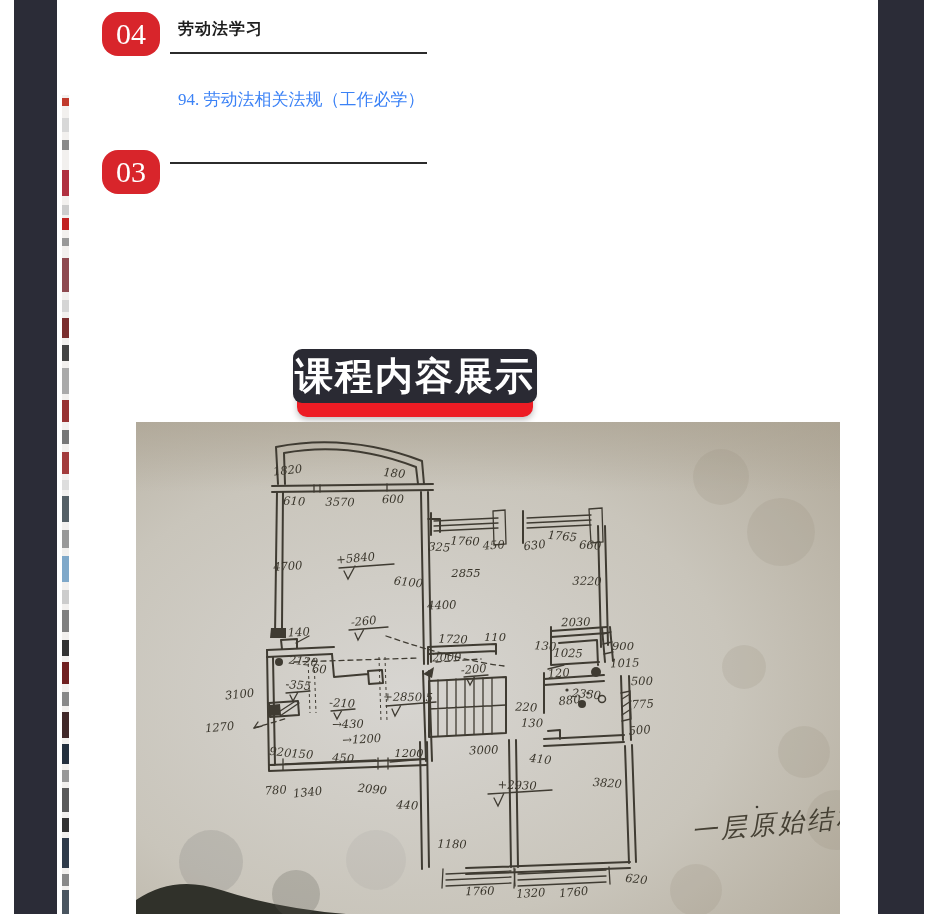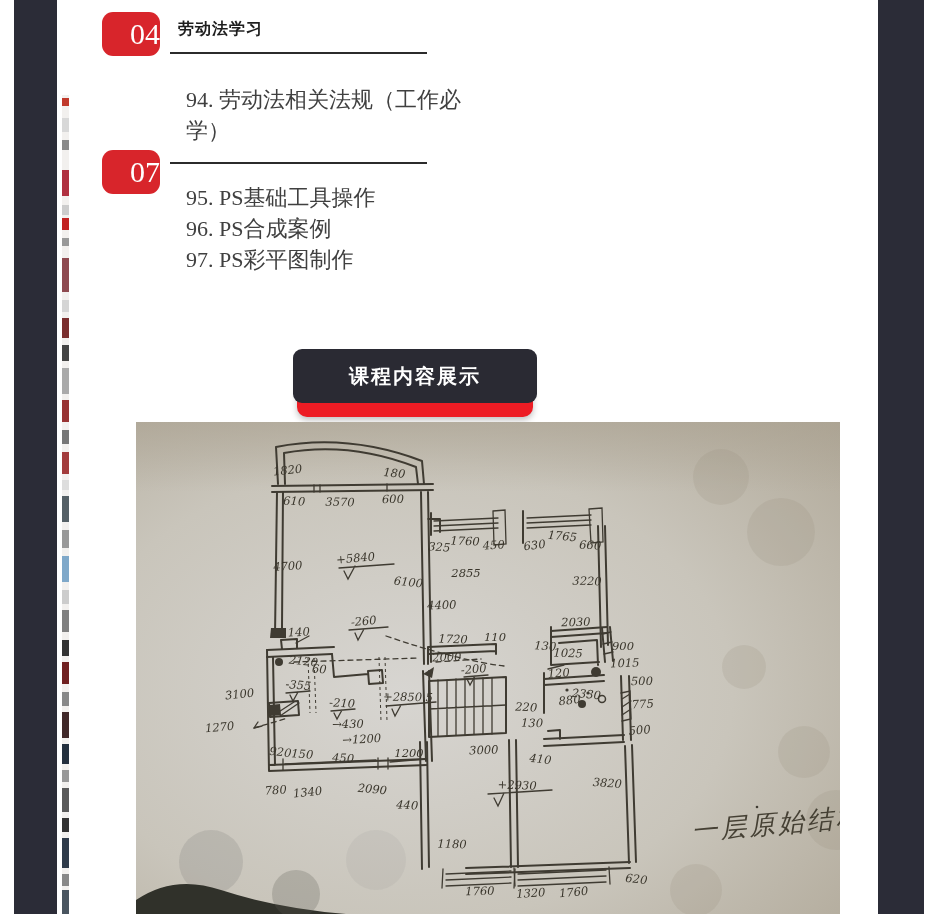--- a/index.html
+++ b/index.html
@@ -9,36 +9,36 @@
   .frame{position:absolute;top:0;height:914px;background:#2b2c37;}
   .frame.left{left:14px;width:43px;}
   .frame.right{left:878px;width:46px;}
   
   .edge-strip{position:absolute;left:62px;top:95px;width:7px;height:819px;background:#f2f0ee;overflow:hidden;}
   .edge-strip .frag{position:absolute;left:0;width:7px;}
   
   .course-section{position:absolute;left:102px;}
   .sec-04{top:12px;}
   .sec-05{top:150px;}
-  .badge{position:absolute;left:0;top:0;width:58px;height:44px;background:#d8252b;border-radius:11px;
-         color:#ffffff;font-family:"Liberation Serif",serif;font-size:30px;text-align:right;line-height:44px;}
+  .badge{position:absolute;left:0;top:0;width:58px;height:44px;background:#d8252b;border-radius:16px;
+         color:#ffffff;font-family:"Liberation Serif",serif;font-size:30px;text-align:center;line-height:44px;}
   .section-body{position:absolute;left:68px;top:0;width:300px;}
   .section-title{margin:0 0 0 8px;padding-top:7px;font-size:16px;font-weight:bold;color:#1e1e1e;letter-spacing:1px;}
   .title-rule{width:257px;height:0;border-bottom:2px solid #2b2b2b;margin-top:12px;}
-  .lesson-list{list-style:none;margin:8px;padding:0 0 0 8px;
-               font-family:"Liberation Serif",serif;font-size:22px;color:#404040;}
+  .lesson-list{list-style:none;margin:0;padding:0 0 0 8px;
+               font-family:"Liberation Serif",serif;font-size:17px;color:#3b82f6;}
   .sec-04 .lesson-list{margin-top:30px;}
   .sec-05 .lesson-list{margin-top:18px;}
   .lesson-list li{line-height:31px;}
   
   .banner-wrap{position:absolute;left:293px;top:349px;width:244px;height:68px;}
   .banner-red{position:absolute;left:4px;right:4px;top:10px;height:58px;background:#ed1c24;border-radius:10px;
               box-shadow:0 3px 6px rgba(0,0,0,0.25);}
   .banner-dark{position:absolute;left:0;top:0;width:244px;height:54px;background:#2a2a33;border-radius:9px;
-               color:#ffffff;font-size:20px;font-weight:bold;text-align:center;line-height:54px;letter-spacing:2px;}
+               color:#ffffff;font-size:38px;font-weight:bold;text-align:center;line-height:54px;letter-spacing:2px;}
   
   .photo{position:absolute;left:136px;top:422px;width:704px;height:492px;overflow:hidden;}
   .photo svg{display:block;}
   .fp-label{font-family:"DejaVu Serif",serif;font-style:italic;font-size:11.5px;fill:#3a362c;}
   .fp-caption{font-family:"DejaVu Serif",serif;font-style:italic;font-size:26px;fill:#454034;letter-spacing:3px;}
 </style>
 </head>
 <body>
 
 <div class="page">
@@ -86,28 +86,23 @@
     <div class="section-body">
       <h2 class="section-title">劳动法学习</h2>
       <div class="title-rule"></div>
       <ul class="lesson-list">
         <li>94. 劳动法相关法规（工作必学）</li>
       </ul>
     </div>
   </section>
 
   <section class="course-section sec-05">
-    <div class="badge">07</div>
+    <div class="badge">03</div>
     <div class="section-body">
       <div class="title-rule"></div>
-      <ul class="lesson-list">
-        <li>95. PS基础工具操作</li>
-        <li>96. PS合成案例</li>
-        <li>97. PS彩平图制作</li>
-      </ul>
     </div>
   </section>
 
   <div class="banner-wrap">
     <div class="banner-red"></div>
     <div class="banner-dark">课程内容展示</div>
   </div>
 
   <div class="photo">
     <svg width="704" height="492" viewBox="0 0 704 492" xmlns="http://www.w3.org/2000/svg">

